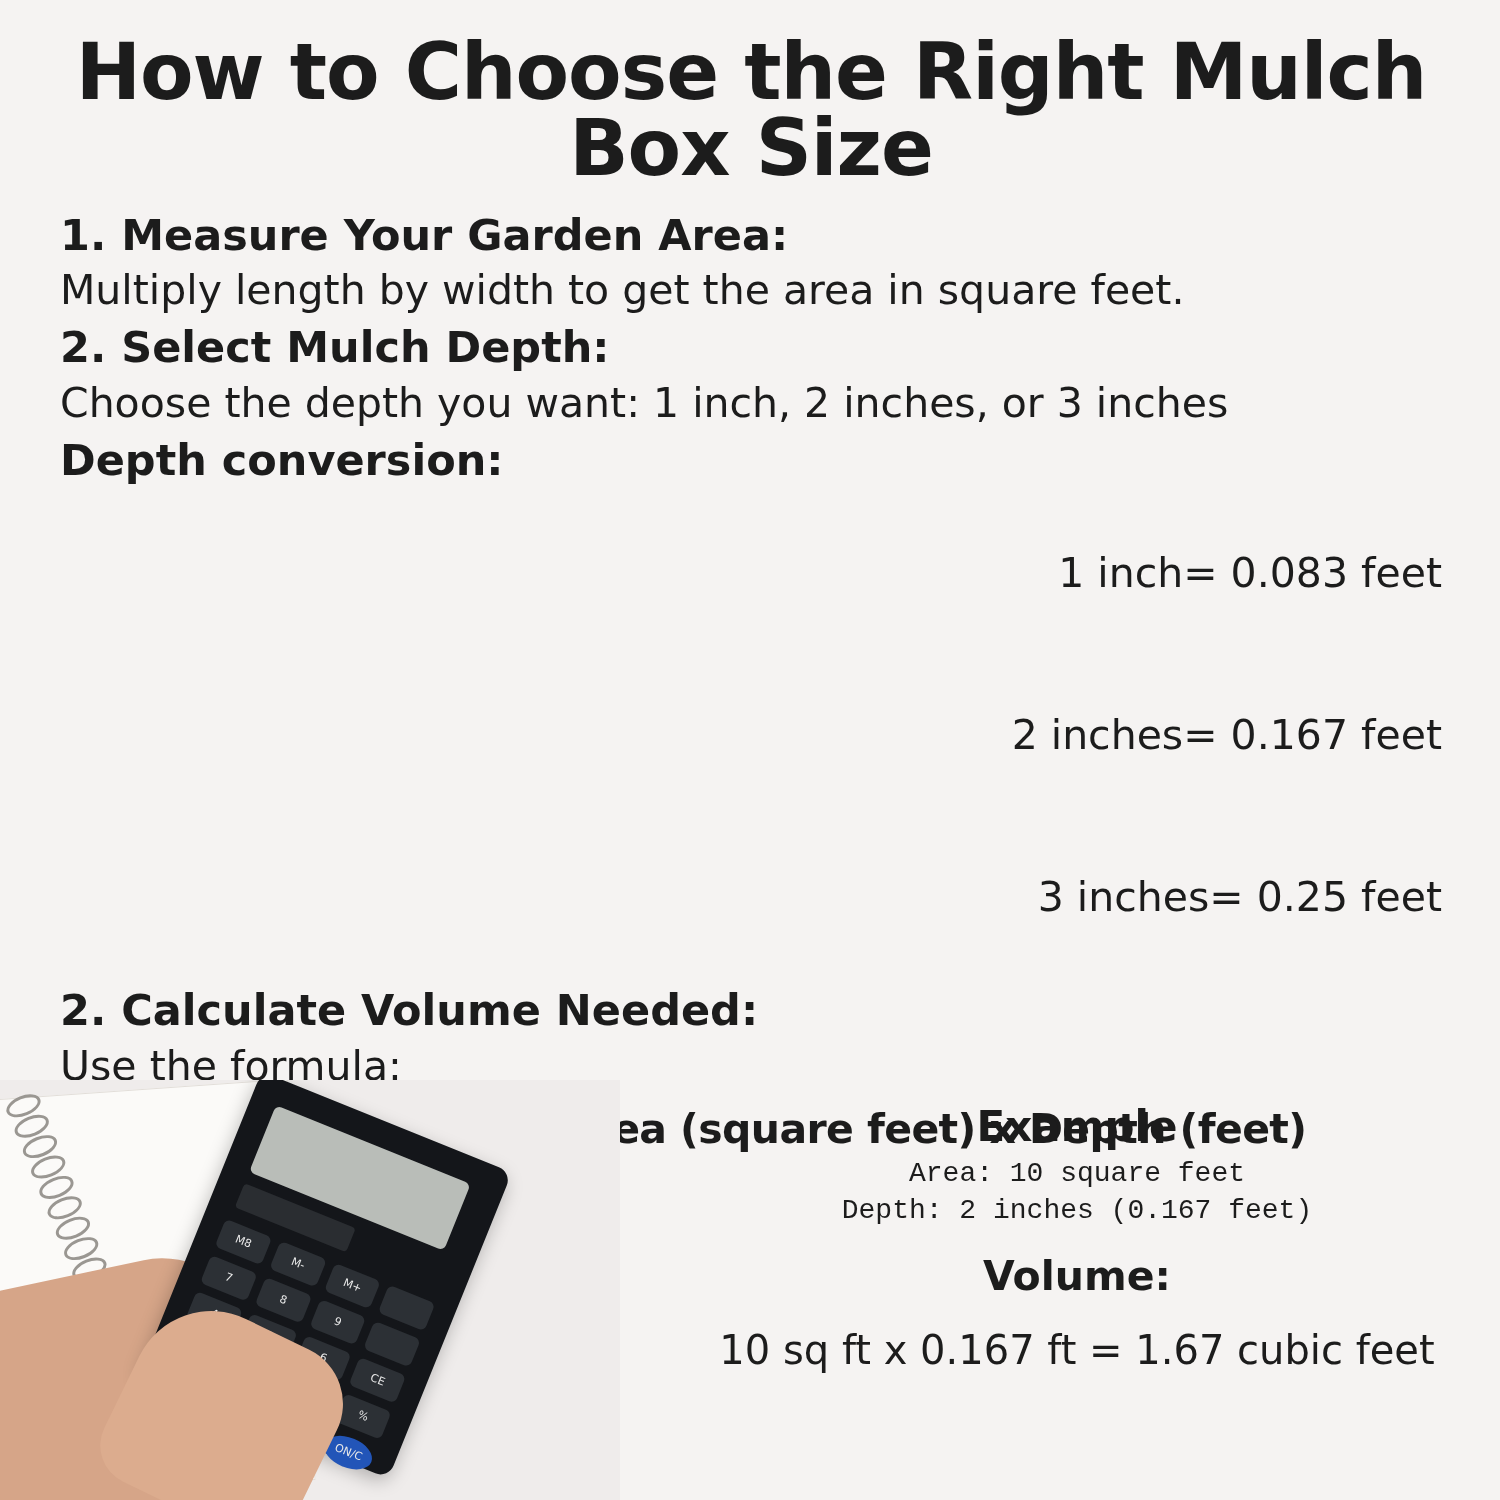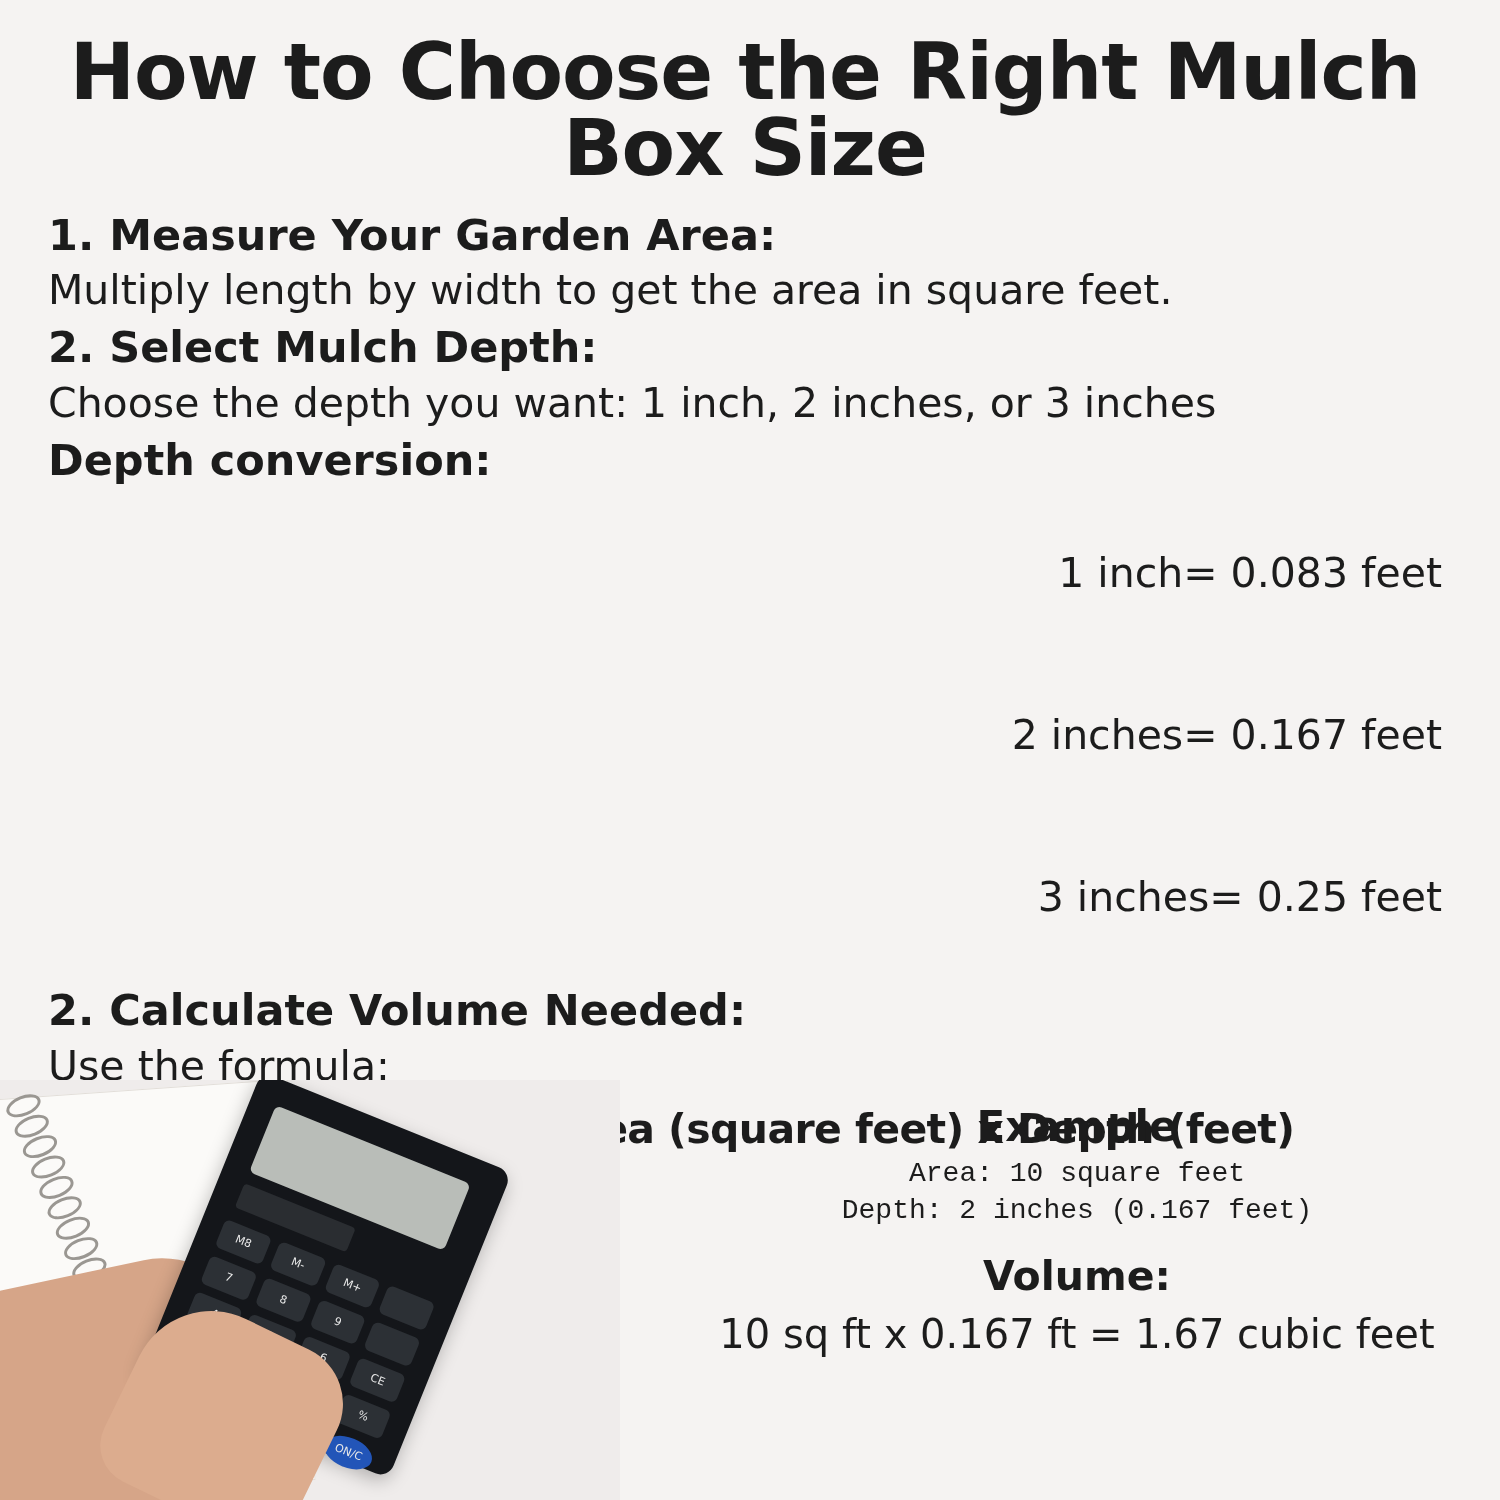--- a/index.html
+++ b/index.html
@@ -12,21 +12,21 @@
     background: #f5f3f2;
     font-family: "DejaVu Sans", sans-serif;
     color: #1c1c1c;
     overflow: hidden;
   }
   .page {
     position: relative;
     width: 1500px;
     height: 1500px;
     box-sizing: border-box;
-    padding: 34px 58px 0 48px;
+    padding: 34px 58px 0 60px;
   }
   .title {
     font-size: 78px;
     font-weight: bold;
     line-height: 0.98;
     text-align: center;
     letter-spacing: -1px;
     margin: 0 0 22px 0;
     font-family: "DejaVu Sans", sans-serif;
   }
@@ -81,21 +81,21 @@
   }
   .example-sub {
     font-size: 41px;
     font-weight: bold;
     line-height: 1.4;
     margin-top: 18px;
   }
   .example-result {
     font-size: 40px;
     line-height: 1.4;
-    margin-top: 0;
+    margin-top: 16px;
   }
 
   
   .photo {
     position: absolute;
     left: 0;
     bottom: 0;
     width: 620px;
     height: 420px;
     overflow: hidden;

